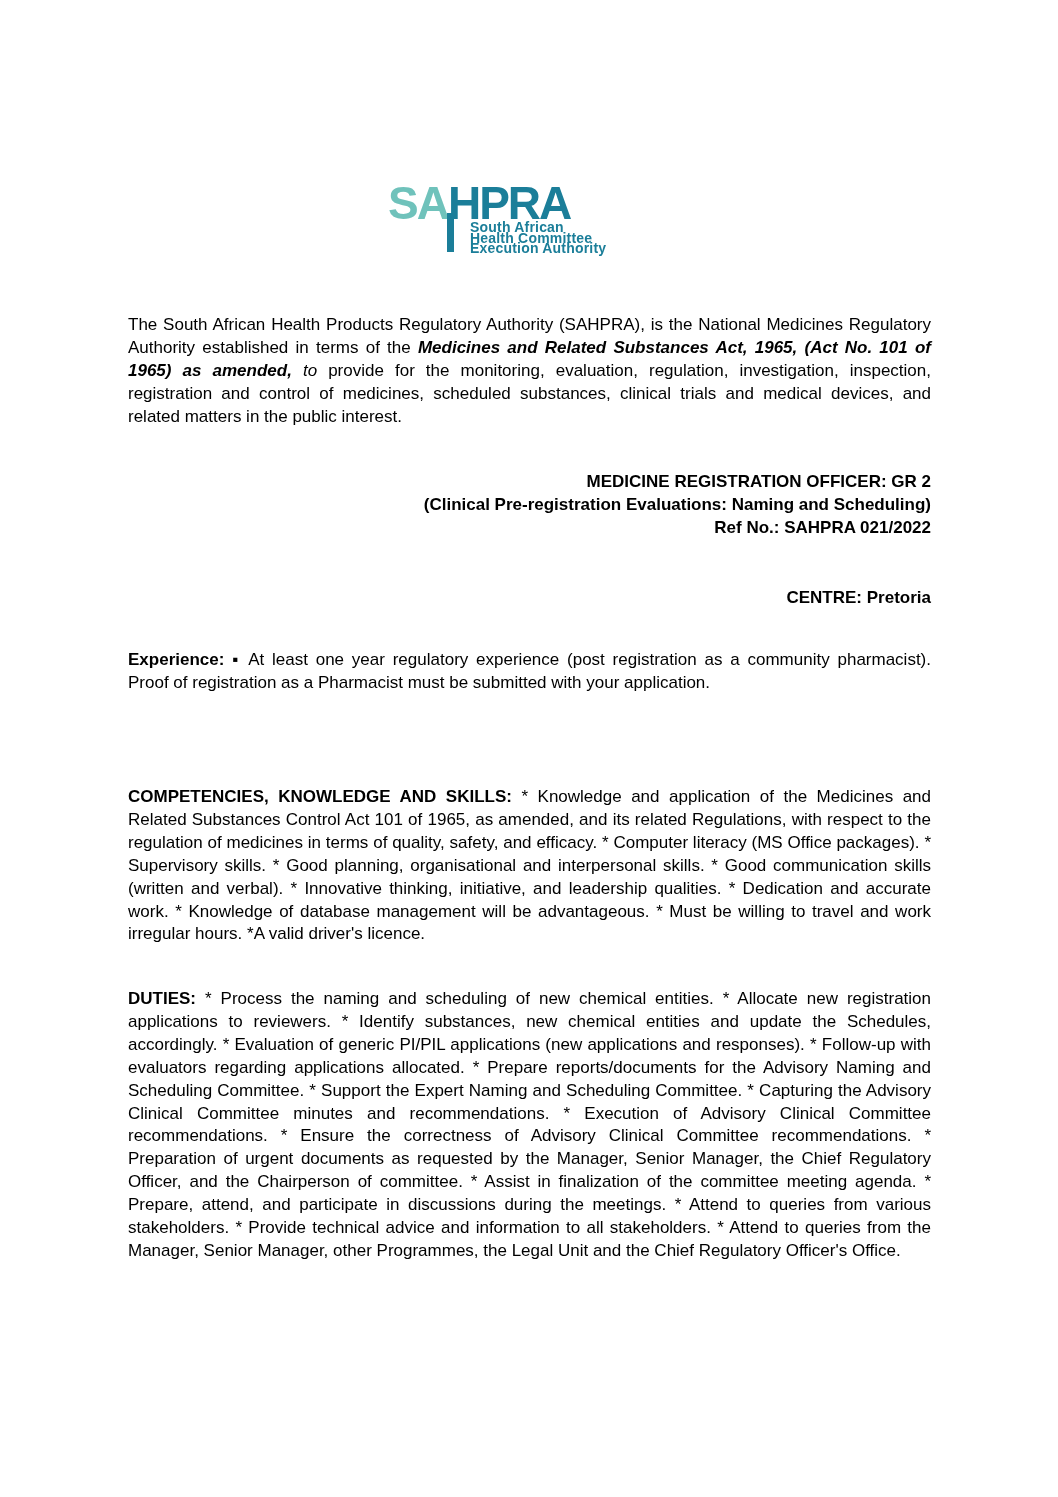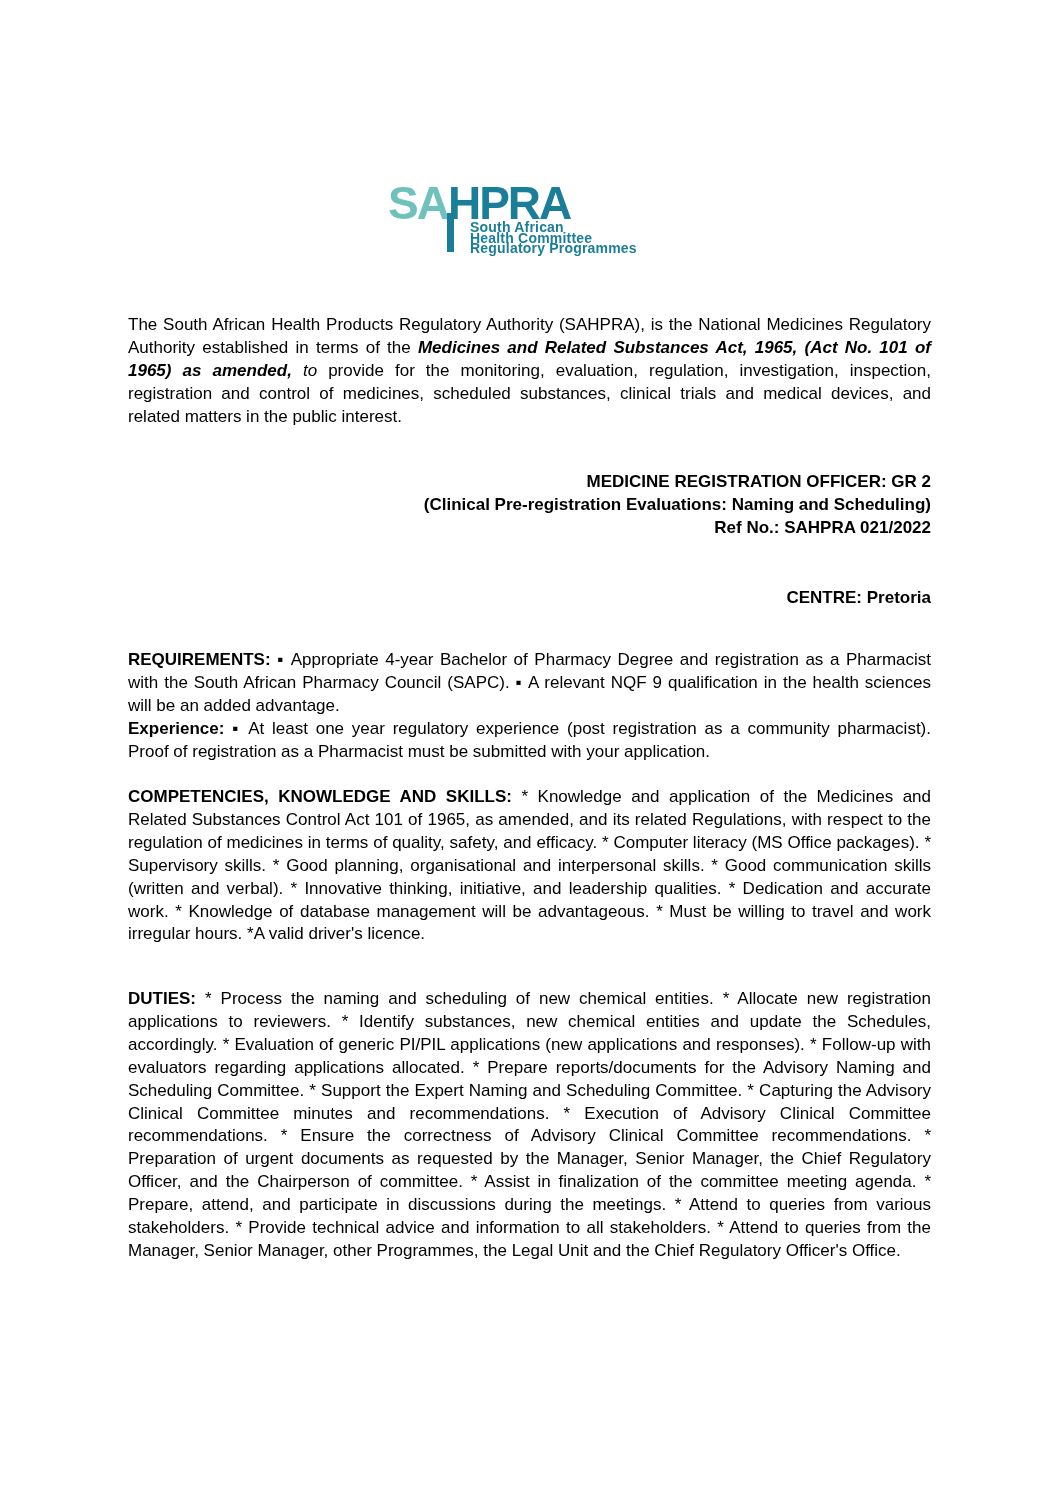--- a/index.html
+++ b/index.html
@@ -81,38 +81,37 @@
 <body>
 
 <div class="page">
 
   <div class="logo">
     <div class="logo-word"><span class="lw-light">SA</span><span class="lw-dark">HPRA</span></div>
     <div class="logo-bar"></div>
     <div class="logo-tagline">
       <div>South African</div>
       <div>Health Committee</div>
-      <div>Regulatory Programmes</div>
+      <div>Execution Authority</div>
     </div>
   </div>
 
   <div class="tblock intro-block">
     <p class="para"><span>The South African Health Products Regulatory Authority (SAHPRA), is the National Medicines Regulatory Authority established in terms of the </span><span class="bi">Medicines and Related Substances Act, 1965, (Act No. 101 of 1965) as amended,</span><i> to </i><span>provide for the monitoring, evaluation, regulation, investigation, inspection, registration and control of medicines, scheduled substances, clinical trials and medical devices, and related matters in the public interest.</span></p>
   </div>
 
   <div class="tblock title-block">
     <div>MEDICINE REGISTRATION OFFICER: GR 2</div>
     <div>(Clinical Pre-registration Evaluations: Naming and Scheduling)</div>
     <div>Ref No.: SAHPRA 021/2022</div>
   </div>
 
   <div class="tblock centre-block">CENTRE: Pretoria</div>
 
   <div class="tblock req-block">
-    <p class="para"><b>REQUIREMENTS:</b><span> ▪ Appropriate 4-year Bachelor of Pharmacy Degree and registration as a Pharmacist with the South African Pharmacy Council (SAPC). ▪ A relevant NQF 9 qualification in the health sciences will be an added advantage.</span></p>
     <p class="para"><b>Experience:</b><span> ▪ At least one year regulatory experience (post registration as a community pharmacist). Proof of registration as a Pharmacist must be submitted with your application.</span></p>
   </div>
 
   <div class="tblock comp-block">
     <p class="para"><b>COMPETENCIES, KNOWLEDGE AND SKILLS:</b><span> * Knowledge and application of the Medicines and Related Substances Control Act 101 of 1965, as amended, and its related Regulations, with respect to the regulation of medicines in terms of quality, safety, and efficacy. * Computer literacy (MS Office packages). * Supervisory skills. * Good planning, organisational and interpersonal skills. * Good communication skills (written and verbal). * Innovative thinking, initiative, and leadership qualities. * Dedication and accurate work. * Knowledge of database management will be advantageous. * Must be willing to travel and work irregular hours. *A valid driver's licence.</span></p>
   </div>
 
   <div class="tblock duties-block">
     <p class="para"><b>DUTIES:</b><span> * Process the naming and scheduling of new chemical entities. * Allocate new registration applications to reviewers. * Identify substances, new chemical entities and update the Schedules, accordingly. * Evaluation of generic PI/PIL applications (new applications and responses). * Follow-up with evaluators regarding applications allocated. * Prepare reports/documents for the Advisory Naming and Scheduling Committee. * Support the Expert Naming and Scheduling Committee. * Capturing the Advisory Clinical Committee minutes and recommendations. * Execution of Advisory Clinical Committee recommendations. * Ensure the correctness of Advisory Clinical Committee recommendations. * Preparation of urgent documents as requested by the Manager, Senior Manager, the Chief Regulatory Officer, and the Chairperson of committee. * Assist in finalization of the committee meeting agenda. * Prepare, attend, and participate in discussions during the meetings. * Attend to queries from various stakeholders. * Provide technical advice and information to all stakeholders. * Attend to queries from the Manager, Senior Manager, other Programmes, the Legal Unit and the Chief Regulatory Officer's Office.</span></p>
   </div>

